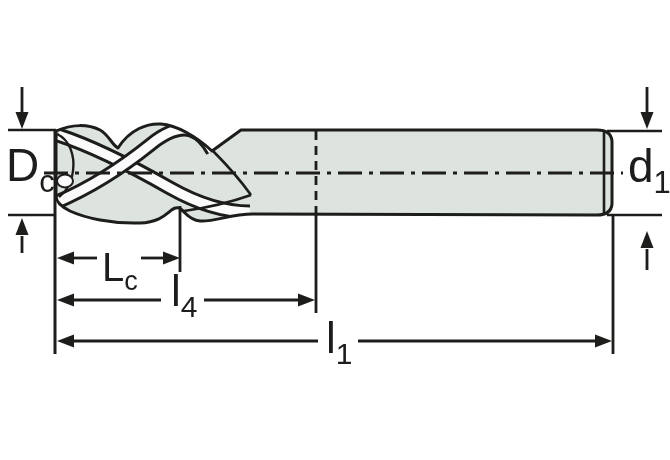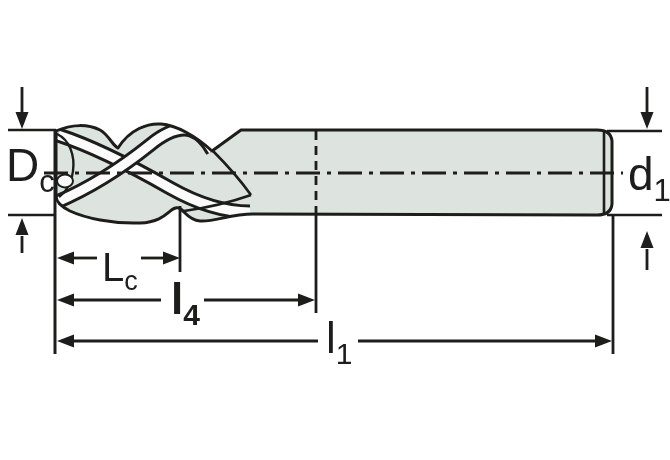--- a/index.html
+++ b/index.html
@@ -162,29 +162,29 @@
       <line x1="73" y1="341" x2="318" y2="341" stroke="#1d1d1b" stroke-width="2.8"></line>
       <line x1="358" y1="341" x2="596" y2="341" stroke="#1d1d1b" stroke-width="2.8"></line>
       <polygon points="612,341 595,334.5 595,347.5" fill="#1d1d1b"></polygon>
     </g>
   </svg>
 
   <div class="dim-label" id="label-dc" style="left:6px;top:142px;">
     <span class="main">D</span><span class="sub">c</span>
   </div>
 
-  <div class="dim-label" id="label-d1" style="left:628px;top:151px;">
+  <div class="dim-label" id="label-d1" style="left:628px;top:143px;">
     <span class="main">d</span><span class="sub">1</span>
   </div>
 
   <div class="dim-label" id="label-lc" style="left:102px;top:239px;margin-top:8px;">
     <span class="main">L</span><span class="sub">c</span>
   </div>
 
-  <div class="dim-label" id="label-l4" style="left:171px;top:277px;font-weight:bold;">
+  <div class="dim-label" id="label-l4" style="left:171px;top:269px;">
     <span class="main">l</span><span class="sub">4</span>
   </div>
 
   <div class="dim-label" id="label-l1" style="left:326px;top:316px;">
     <span class="main">l</span><span class="sub">1</span>
   </div>
 
 </div>
 
 </body></html>

